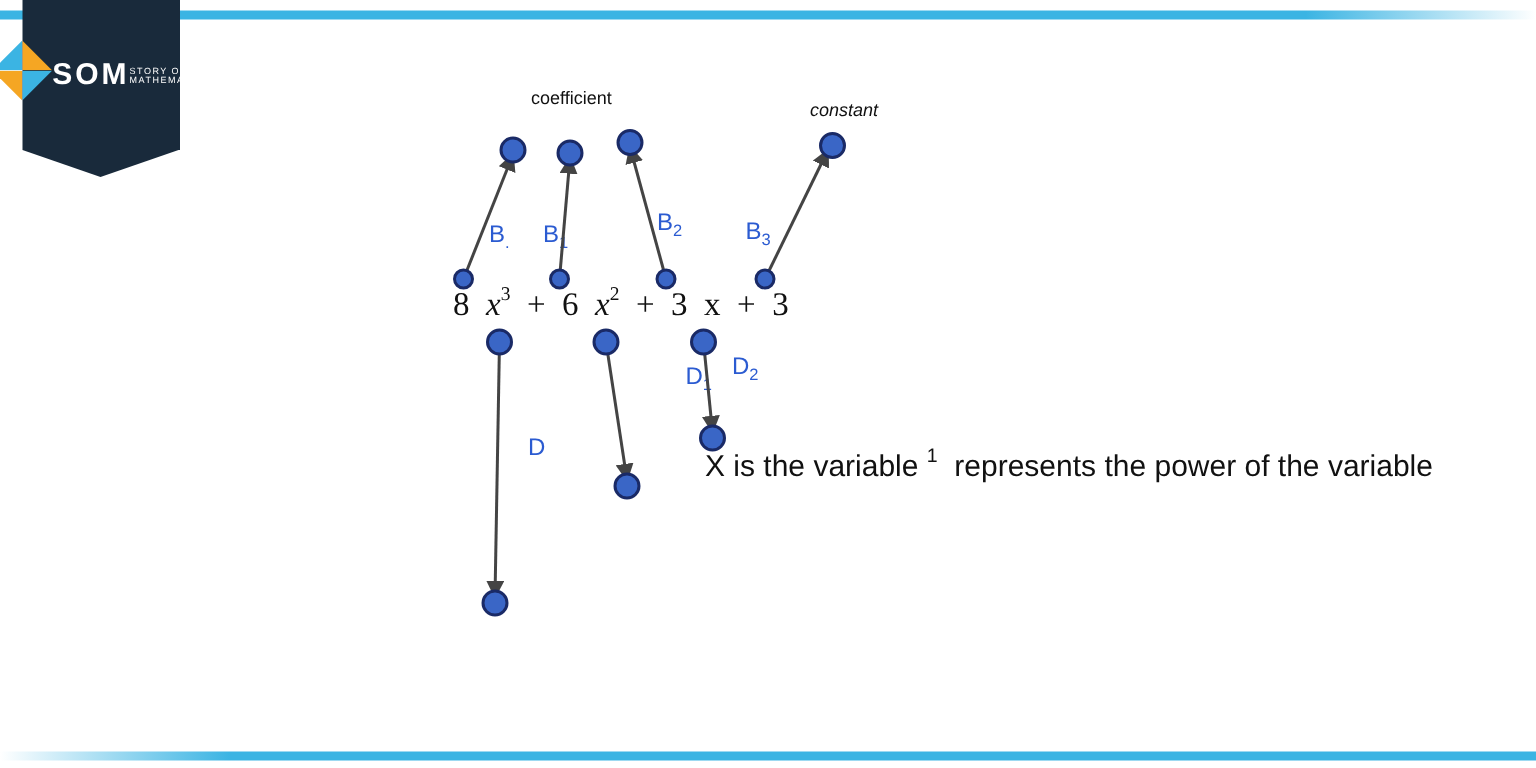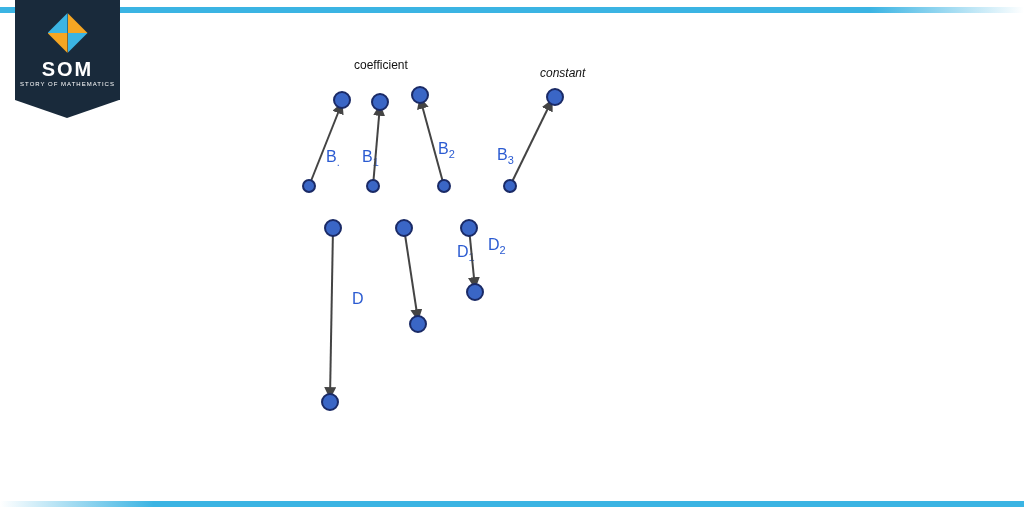--- a/index.html
+++ b/index.html
@@ -1,19 +1,19 @@
 <!DOCTYPE html>
 <html><head>
 <meta charset="utf-8">
 <style>
   * { margin: 0; padding: 0; box-sizing: border-box; }
   html, body { width: 1024px; height: 512px; background: #ffffff; font-family: Arial, Helvetica, sans-serif; overflow: hidden; position: relative; }
   .top-bar { position: absolute; top: 7px; left: 0; right: 0; height: 6px; background: linear-gradient(90deg, #3bb4e3 0%, #3bb4e3 85%, #ffffff 100%); }
   .bottom-bar { position: absolute; bottom: 5px; left: 0; right: 0; height: 6px; background: linear-gradient(90deg, #ffffff 0%, #3bb4e3 15%, #3bb4e3 100%); }
-  .logo-badge { position: absolute; top: 0; left: 15px; width: 105px; height: 100px; background: #192a3b; display: flex; flex-direction: column; align-items: center; justify-content: center; }
+  .logo-badge { position: absolute; top: 0; left: 15px; width: 105px; height: 100px; background: #192a3b; display: flex; flex-direction: row; align-items: center; justify-content: center; }
   .logo-badge::after { content: ""; position: absolute; bottom: -18px; left: 0; border-left: 52.5px solid transparent; border-right: 52.5px solid transparent; border-top: 18px solid #192a3b; }
   .logo-icon { width: 40px; height: 40px; display: grid; grid-template: 20px 20px / 20px 20px; margin-bottom: 6px; }
   .logo-icon .q1 { background: #3bb4e3; clip-path: polygon(100% 0, 100% 100%, 0 100%); }
   .logo-icon .q2 { background: #f5a623; clip-path: polygon(0 0, 100% 100%, 0 100%); }
   .logo-icon .q3 { background: #f5a623; clip-path: polygon(0 0, 100% 0, 100% 100%); }
   .logo-icon .q4 { background: #3bb4e3; clip-path: polygon(0 0, 100% 0, 0 100%); }
   .logo-text { color: #fff; font-weight: 700; letter-spacing: 2px; font-size: 20px; line-height: 1; }
   .logo-sub { color: #fff; font-size: 6px; letter-spacing: 1px; margin-top: 2px; }
   .stage { position: absolute; inset: 0; }
   .lbl { position: absolute; font-size: 12px; color: #111; }
@@ -43,30 +43,45 @@
   </div>
   <div class="logo-text">SOM</div>
   <div class="logo-sub">STORY OF MATHEMATICS</div>
 </div>
 
 <div class="stage">
 
   <div class="lbl" style="left:354px; top:58px;">coefficient</div>
   <div class="lbl" style="left:540px; top:66px;font-style:italic;">constant</div>
 
+  <div class="poly" style="left:302px; top:190px;">
+    <span>8</span>&nbsp;
+    <i>x</i><span class="sup">3</span>
+    &nbsp;<span>+</span>&nbsp;
+    <span>6</span>&nbsp;
+    <i>x</i><span class="sup">2</span>
+    &nbsp;<span>+</span>&nbsp;
+    <span>3</span>&nbsp;
+    <span>x</span>
+    &nbsp;<span>+</span>&nbsp;
+    <span>3</span>
+  </div>
 
   <div class="blabel" style="left:326px; top:148px;"><span>B</span><span class="sub">.</span></div>
   <div class="blabel" style="left:362px; top:148px;"><span>B</span><span class="sub">1</span></div>
   <div class="blabel" style="left:402px; top:140px;margin-left:36px;"><span>B</span><span class="sub">2</span></div>
   <div class="blabel" style="left:497px; top:146px;"><span>B</span><span class="sub">3</span></div>
 
   <div class="blabel" style="left:352px; top:290px;"><span>D</span></div>
   <div class="blabel" style="left:437px; top:243px;margin-left:20px;"><span>D</span><span class="sub">1</span></div>
   <div class="blabel" style="left:488px; top:236px;"><span>D</span><span class="sub">2</span></div>
 
+  <div class="note" style="left:470px; top:300px;">
+    <span>X is the variable</span> <span class="sup">1</span>&nbsp; <span>represents the power of the variable</span>
+  </div>
 
   <svg class="arrows">
     <defs>
       <marker id="arrow" viewBox="0 0 10 10" refX="9" refY="5" markerWidth="6" markerHeight="6" orient="auto-start-reverse">
         <path d="M 0 0 L 10 5 L 0 10 z" fill="#444"></path>
       </marker>
     </defs>
 
     <line class="edge" x1="309" y1="186" x2="342" y2="103"></line>
     <line class="edge" x1="373" y1="186" x2="380" y2="105"></line>

